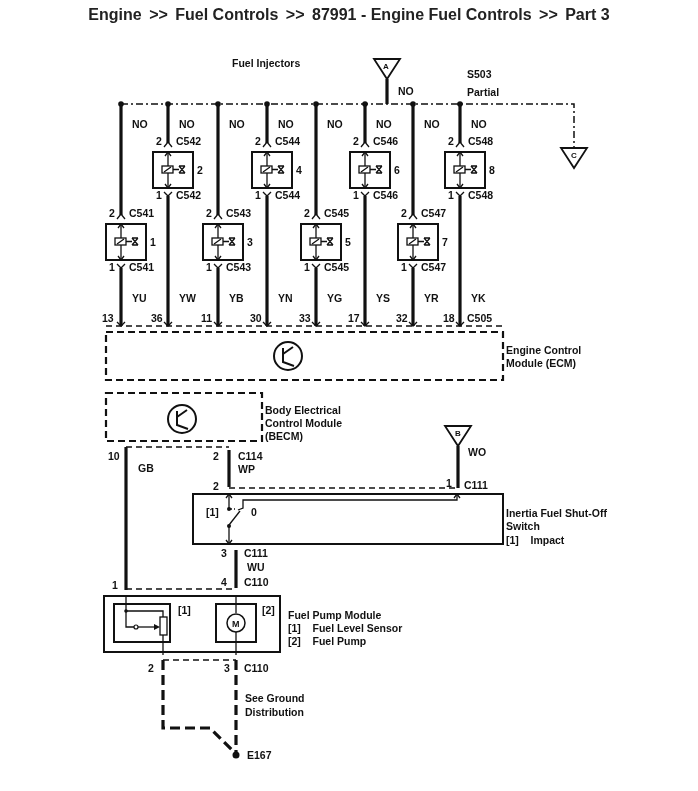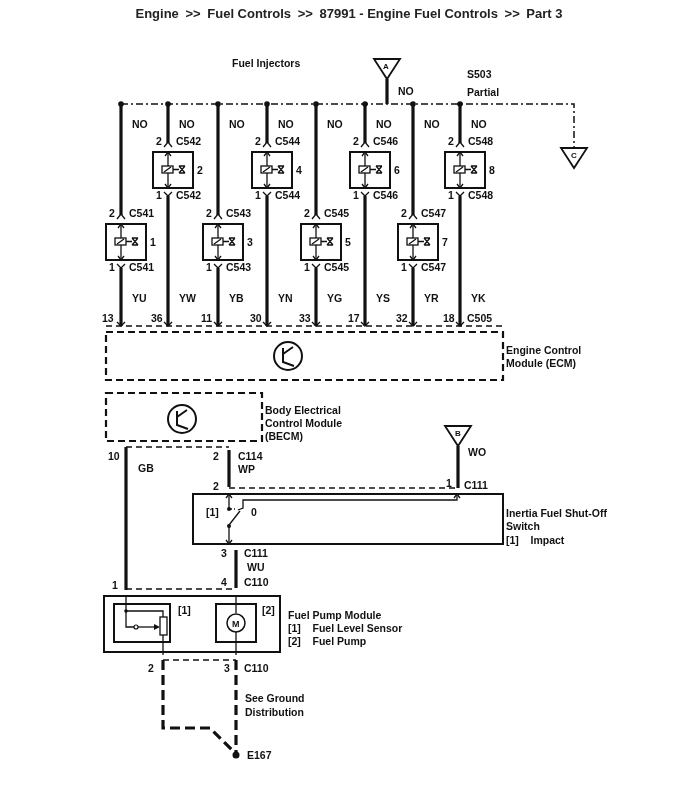--- a/index.html
+++ b/index.html
@@ -1,17 +1,17 @@
 <!DOCTYPE html>
 <html><head>
 <meta charset="utf-8">
 <style>
   html, body { margin:0; padding:0; background:#ffffff; }
   body { width:698px; height:791px; position:relative; overflow:hidden; font-family:"Liberation Sans", sans-serif; }
-  #breadcrumb { position:absolute; left:0; top:6px; width:698px; text-align:center; font-size:13px; font-weight:bold; color:#222; font-family:"Liberation Sans", sans-serif; }
+  #breadcrumb { position:absolute; left:0; top:6px; width:698px; text-align:center; font-size:16px; font-weight:bold; color:#222; font-family:"Liberation Sans", sans-serif; }
   #breadcrumb span.sep { padding:0 3px; }
   svg#diagram { position:absolute; left:0; top:0; }
   svg text { font-family:"Liberation Sans", sans-serif; font-weight:bold; font-size:10.5px; fill:#111; }
   .wire { stroke:#111; stroke-width:3.2; fill:none; }
   .thin { stroke:#111; stroke-width:1.3; fill:none; }
   .dash { stroke:#111; stroke-width:1.6; fill:none; stroke-dasharray:6 4; }
   .dashdot { stroke:#111; stroke-width:1.5; fill:none; stroke-dasharray:7 3 2 3; }
   .modbox { stroke:#111; stroke-width:2.2; fill:none; stroke-dasharray:7 4; }
   .box { stroke:#111; stroke-width:2; fill:none; }
   .gnd { stroke:#111; stroke-width:3.2; fill:none; stroke-dasharray:10 5; }

